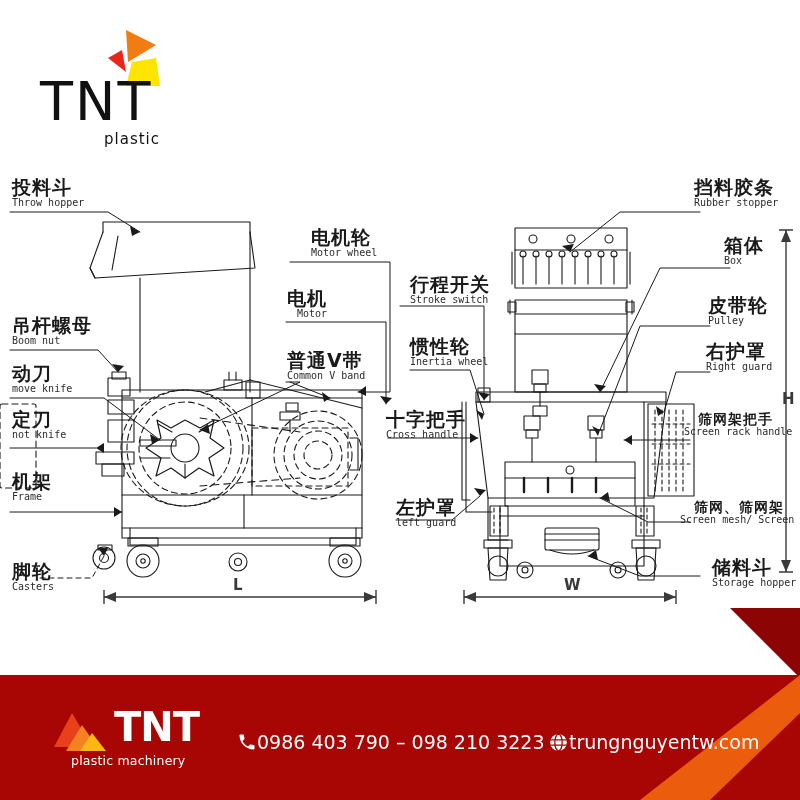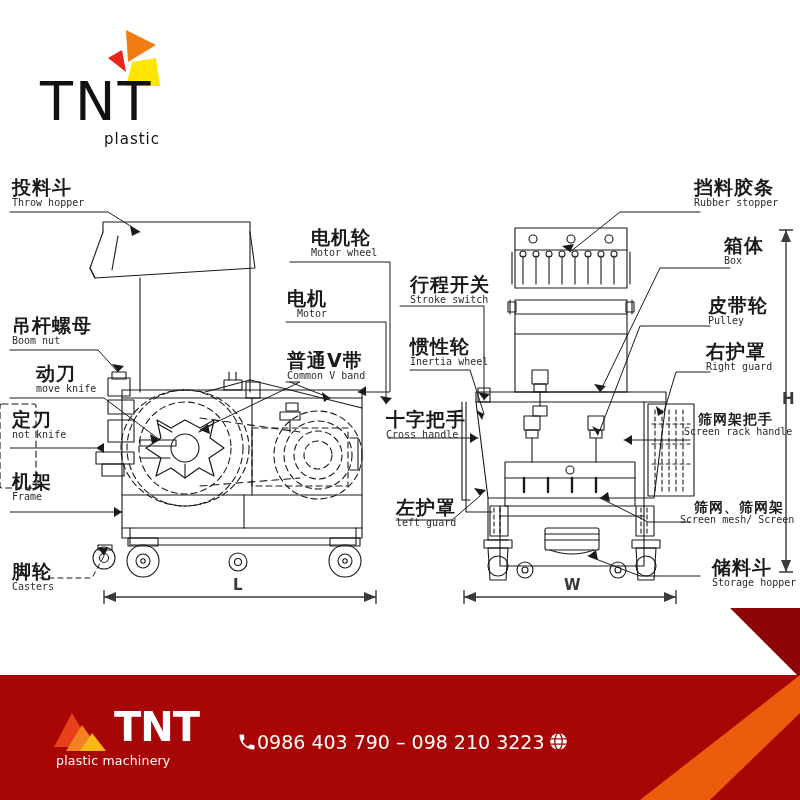--- a/index.html
+++ b/index.html
@@ -49,21 +49,21 @@
   .footer{
     position:absolute;left:0;bottom:0;width:800px;height:125px;
     background:#a80505;overflow:hidden;
   }
   .f-logo{position:absolute;left:52px;top:36px;width:180px;height:58px;}
   .f-tnt{
     position:absolute;left:62px;top:-4px;color:#fff;font-size:40px;
     font-family:"DejaVu Sans",sans-serif;font-weight:700;letter-spacing:-1px;line-height:1;
   }
   .f-sub{
-    position:absolute;left:4px;top:42px;color:#fff;font-size:12.5px;
+    position:absolute;left:19px;top:42px;color:#fff;font-size:12.5px;
     font-family:"DejaVu Sans",sans-serif;letter-spacing:.2px;white-space:nowrap;
   }
   .f-item{position:absolute;display:flex;align-items:center;color:#fff;}
   .f-item .txt{
     font-family:"DejaVu Sans",sans-serif;font-size:19px;color:#fff;white-space:nowrap;
   }
   .f-icon{display:block;}
   .f-phone{left:237px;top:56px;}
   .f-web{left:548px;top:56px;}
 
@@ -356,21 +356,21 @@
   </svg>
 
   <div class="lbl" style="left:12px;top:178px;">
     <div class="cn">投料斗</div>
     <div class="en">Throw hopper</div>
   </div>
   <div class="lbl" style="left:12px;top:316px;">
     <div class="cn">吊杆螺母</div>
     <div class="en">Boom nut</div>
   </div>
-  <div class="lbl" style="left:12px;top:364px;margin-left:24px;">
+  <div class="lbl" style="left:12px;top:364px;">
     <div class="cn">动刀</div>
     <div class="en">move knife</div>
   </div>
   <div class="lbl" style="left:12px;top:410px;">
     <div class="cn">定刀</div>
     <div class="en">not knife</div>
   </div>
   <div class="lbl" style="left:12px;top:472px;">
     <div class="cn">机架</div>
     <div class="en">Frame</div>
@@ -470,16 +470,17 @@
     </div>
 
     <div class="f-item f-web">
       <svg class="f-icon" width="21" height="21" viewBox="0 0 24 24">
         <circle cx="12" cy="12" r="9.5" fill="#ffffff"></circle>
         <g stroke="#a80505" stroke-width="1.5" fill="none">
           <ellipse cx="12" cy="12" rx="4.2" ry="9.5"></ellipse>
           <path d="M2.6 9h18.8M2.6 15h18.8"></path>
         </g>
       </svg>
+      <span class="txt">trungnguyentw.com</span>
     </div>
   </div>
 
 </div>
 
 </body></html>

